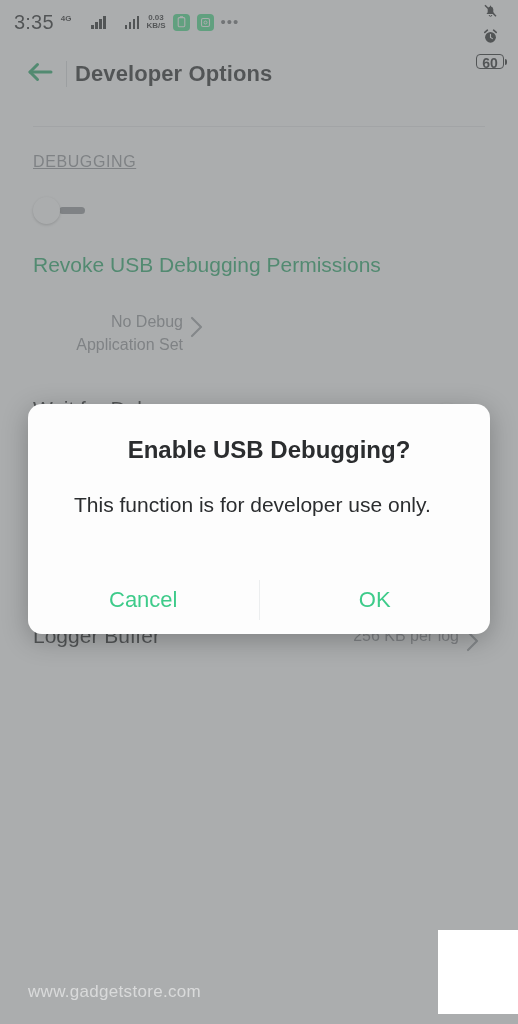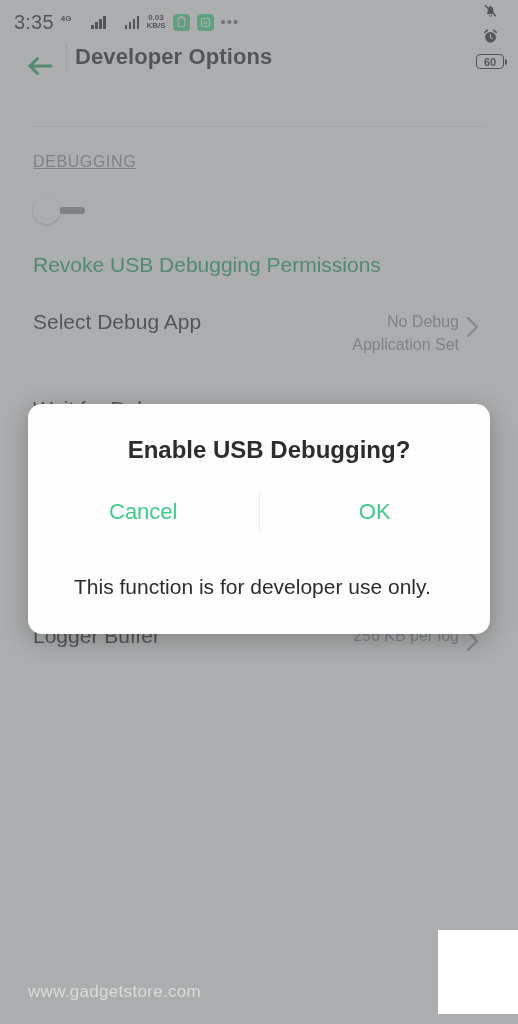--- a/index.html
+++ b/index.html
@@ -45,32 +45,32 @@
   .green-badge {
     width:17px; height:17px; border-radius:4px; background:#3ddc84;
     display:flex; align-items:center; justify-content:center;
     color:#ffffff; font-size:10px; line-height:1;
   }
   .dots { color:#6b6d70; font-size:15px; letter-spacing:1px; line-height:10px; }
   .volte { font-size:8px; line-height:8.5px; font-weight:700; color:#17181a; text-align:center; }
   .icn { color:#17181a; display:flex; align-items:center; }
   .battery {
     border:1.5px solid #17181a; border-radius:4px; width:28px; height:15px;
-    display:flex; align-items:flex-end; justify-content:center;
-    font-size:11px; font-weight:600; color:#17181a; position:relative;
+    display:flex; align-items:flex-start; justify-content:center;
+    font-size:14px; font-weight:600; color:#17181a; position:relative;
   }
   .battery:after {
     content:""; position:absolute; right:-4px; top:4px;
     width:2.5px; height:6px; background:#17181a; border-radius:0 2px 2px 0;
   }
 
   
   #appbar {
     position:absolute; top:44px; left:0; right:0; height:60px;
-    display:flex; align-items:flex-start; padding:0 16px; gap:0;
+    display:flex; align-items:center; padding:0 16px; gap:0;
   }
   #back-btn { width:48px; height:48px; display:flex; align-items:center; justify-content:center; }
   .appbar-div { width:1px; height:26px; background:#d8dadc; margin:0 8px 0 2px; }
   #appbar-title { font-size:22px; font-weight:700; color:#17181a; letter-spacing:.1px; }
 
   .hr { height:1px; background:#e6e8ea; margin:0 33px; }
 
   
   #list { position:absolute; top:105px; left:0; right:0; bottom:0; padding-top:21px; }
   .section-head {
@@ -242,23 +242,20 @@
           <div class="track"></div>
           <div class="knob"></div>
         </div>
       </div>
 
       <div class="row link-row">
         <div class="link-text">Revoke USB Debugging Permissions</div>
       </div>
 
       <div class="row" style="padding-top:18px;">
-        <div class="row-text">
-          <div class="row-title">Select Debug App</div>
-        </div>
         <div class="row-value">No Debug Application Set</div>
         <div class="chev">
           <svg width="13" height="22" viewBox="0 0 13 22" fill="none">
             <path d="M2 2l9 9-9 9" stroke="#9a9da1" stroke-width="2.2" stroke-linecap="round" stroke-linejoin="round"></path>
           </svg>
         </div>
       </div>
 
       <div class="row" style="padding-top:24px;">
         <div class="row-text">
@@ -297,21 +294,21 @@
   </div>
 
   <div id="scrim"></div>
 
   <div class="wm a">www.gadgetstore.com</div>
 
   <div id="artifact"></div>
 
   <div id="dialog">
     <div id="dlg-title">Enable USB Debugging?</div>
+    <div id="dlg-msg">This function is for developer use only.</div>
     <div id="dlg-actions">
       <button class="dlg-btn">Cancel</button>
       <div class="dlg-div"></div>
       <button class="dlg-btn">OK</button>
     </div>
-    <div id="dlg-msg">This function is for developer use only.</div>
   </div>
 
 </div>
 
 </body></html>

